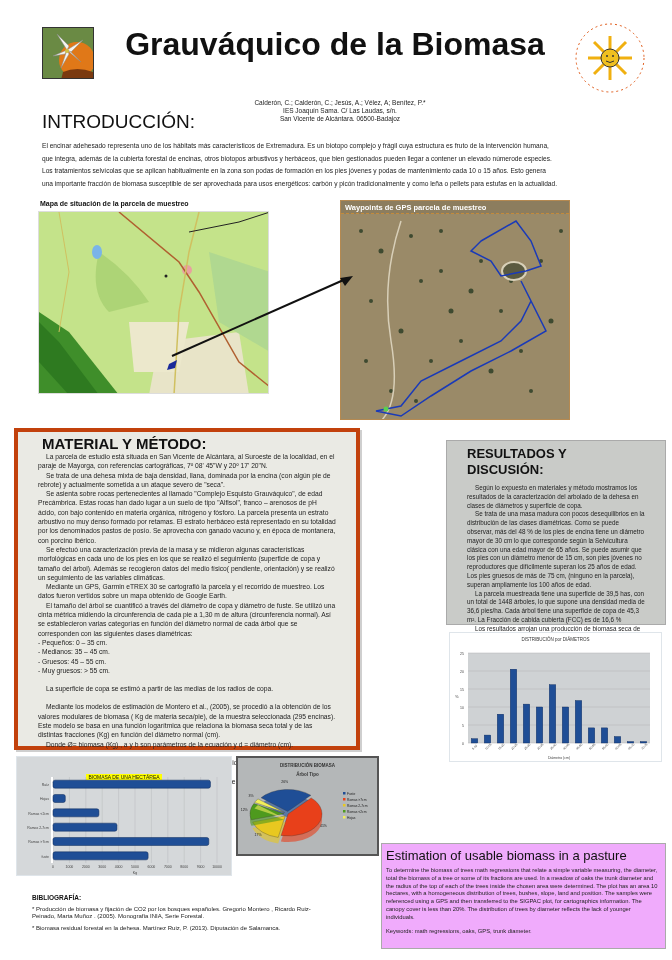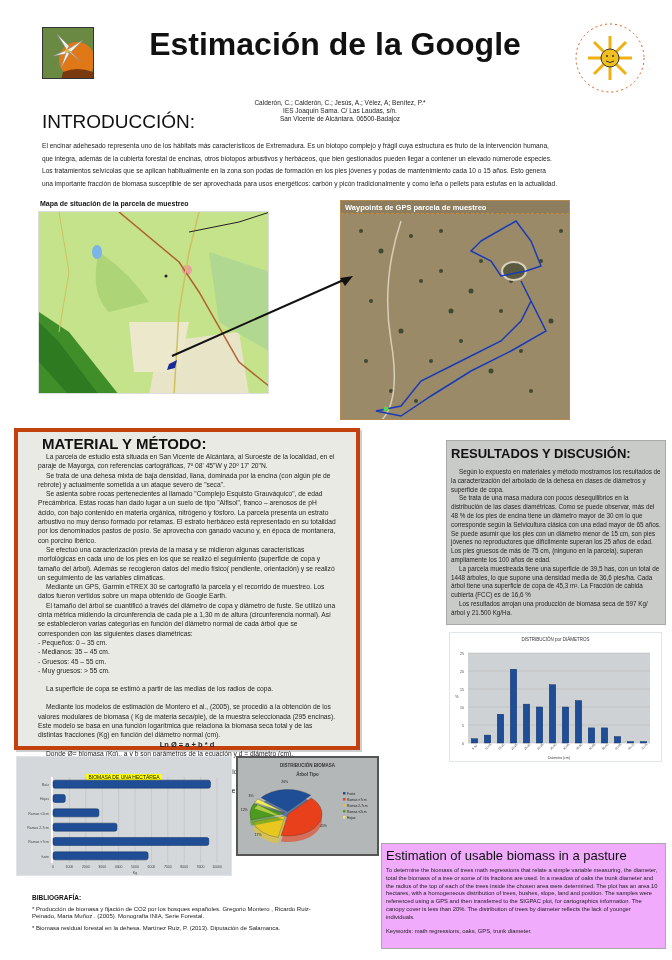--- a/index.html
+++ b/index.html
@@ -23,21 +23,21 @@
 
   
   .mat { left: 14px; top: 428px; width: 346px; height: 322px; background: #eaeae4; border: 4px solid #c2410c; box-shadow: 2px 2px 0 #cfcfcf; padding: 4px 20px; }
   .mat h2 { font-size: 15px; font-weight: bold; line-height: 16px; margin-left: 4px; }
   .mat p { font-size: 6.7px; line-height: 9.3px; color: #222; }
   .mat .ind { text-indent: 8px; }
   .mat .gap { margin-top: 9px; }
   .mat .eq { text-align: center; font-weight: bold; font-size: 7.5px; }
 
   
-  .res { left: 446px; top: 440px; width: 220px; height: 185px; background: #c9cbc8; border: 1px solid #aaa; padding: 5px 4px; }
+  .res { left: 446px; top: 440px; width: 220px; height: 185px; background: #c9cbc8; border: 1px solid #aaa; padding: 5px 20px; }
   .res h2 { font-size: 13px; font-weight: bold; line-height: 16px; margin-bottom: 6px; }
   .res p { font-size: 6.3px; line-height: 8.8px; color: #222; text-indent: 8px; }
 
   
   .chart-box { background: #fff; border: 1px solid #dfe5ea; }
   .c-diam { left: 449px; top: 632px; width: 213px; height: 130px; }
   .c-bio { left: 16px; top: 756px; width: 216px; height: 120px; background: #d5d8da; }
   .c-pie { left: 236px; top: 756px; width: 143px; height: 100px; background: #b4b7b8; border: 2px solid #555; }
   .chart-title-small { position: absolute; left: 0; width: 100%; text-align: center; font-size: 4.5px; color: #333; }
 
@@ -65,21 +65,21 @@
       <path d="M24 22 L40 12 L28 24 Z"></path>
       <path d="M24 22 L10 28 L22 26 Z"></path>
       <path d="M24 22 L18 40 L26 26 Z"></path>
       <path d="M24 22 L38 34 L28 24 Z"></path>
     </g>
     <circle cx="24" cy="23" r="2" fill="#d0c040"></circle>
   </svg>
 </div>
 
 <div class="abs title">
-  <div>Estimación de la Google</div>
+  <div>Grauváquico de la Biomasa</div>
 </div>
 
 <div class="abs logo-right">
   <svg width="76" height="76" viewBox="0 0 76 76">
     <circle cx="38" cy="38" r="34" fill="none" stroke="#e05a18" stroke-width="1" stroke-dasharray="2 3"></circle>
     <g stroke="#f0b010" stroke-width="3">
       <line x1="38" y1="16" x2="38" y2="60"></line>
       <line x1="16" y1="38" x2="60" y2="38"></line>
       <line x1="22" y1="22" x2="54" y2="54"></line>
       <line x1="54" y1="22" x2="22" y2="54"></line>
@@ -176,21 +176,20 @@
   <p class="ind">Se asienta sobre rocas pertenecientes al llamado "Complejo Esquisto Grauváquico", de edad Precámbrica. Estas rocas han dado lugar a un suelo de tipo "Alfisol", franco – arenosos de pH ácido, con bajo contenido en materia orgánica, nitrógeno y fósforo. La parcela presenta un estrato arbustivo no muy denso formado por retamas. El estrato herbáceo está representado en su totalidad por los denominados pastos de posío. Se aprovecha con ganado vacuno y, en época de montanera, con porcino ibérico.</p>
   <p class="ind">Se efectuó una caracterización previa de la masa y se midieron algunas características morfológicas en cada uno de los pies en los que se realizó el seguimiento (superficie de  copa y tamaño del árbol). Además se recogieron datos del medio físico( pendiente, orientación) y se realizó un seguimiento de las variables climáticas.</p>
   <p class="ind">Mediante un GPS, Garmin eTREX 30 se cartografió la parcela y el recorrido de muestreo. Los datos fueron vertidos sobre un mapa obtenido de Google Earth.</p>
   <p class="ind">El tamaño del árbol se cuantificó a través del diámetro de copa y diámetro de fuste. Se utilizó una cinta métrica midiendo la circunferencia de cada pie a 1,30 m de altura (circunferencia normal). Así se establecieron varias categorías en función del diámetro normal de cada árbol que se corresponden con las siguientes clases diamétricas:</p>
   <p>- Pequeños:   0 – 35 cm.</p>
   <p>- Medianos:     35 – 45 cm.</p>
   <p>- Gruesos:   45 – 55 cm.</p>
   <p>- Muy gruesos: &gt; 55 cm.</p>
   <p class="ind gap">La superficie de copa se estimó a partir de las medias de los radios de copa.</p>
   <p class="ind gap">Mediante los modelos de estimación de Montero et al., (2005), se procedió a la obtención de los valores modulares de biomasa ( Kg de materia seca/pie), de la muestra seleccionada (295 encinas). Este modelo se basa en una función logarítmica que relaciona la biomasa seca total y de las distintas fracciones (Kg) en función del diámetro normal (cm).</p>
-  <p class="eq">Ln Ø = a + b * d</p>
   <p class="ind">Donde  Ø= biomasa (Kg).,  a y b son parámetros de la ecuación y d = diámetro (cm).</p>
   <p class="ind gap">De esta manera se obtuvieron la biomasa en las distintas fracciones de cada árbol: fuste, ramas, hojas y raíz, así como la biomasa aérea total de cada ejemplar.</p>
   <p class="ind">Se utilizó la hoja de cálculo LibreOffice. Calc, para el análisis de resultados y para la presentación de los datos.</p>
 </div>
 
 <div class="abs res">
   <h2>RESULTADOS Y DISCUSIÓN:</h2>
   <p>Según lo expuesto en materiales y método mostramos los resultados de la caracterización del arbolado de la dehesa en clases de diámetros y superficie de copa.</p>
   <p>Se trata de una masa madura con pocos desequilibrios en la distribución de las clases diamétricas.  Como se puede observar, más del 48  %  de los pies de encina tiene un diámetro mayor de 30 cm lo que corresponde según la Selvicultura clásica con una edad mayor de 65 años. Se puede asumir que los pies con un diámetro menor de 15 cm, son pies jóvenes no reproductores que difícilmente superan los 25 años de edad. Los pies gruesos de más de 75 cm, (ninguno en la parcela), superan ampliamente los 100 años de edad.</p>
   <p>La parcela muestreada tiene una superficie de 39,5 has, con un total de 1448 árboles, lo que supone una densidad media de 36,6 pies/ha. Cada árbol tiene una superficie de copa de 45,3 m². La Fracción de cabida cubierta (FCC) es de 16,6 %</p>

